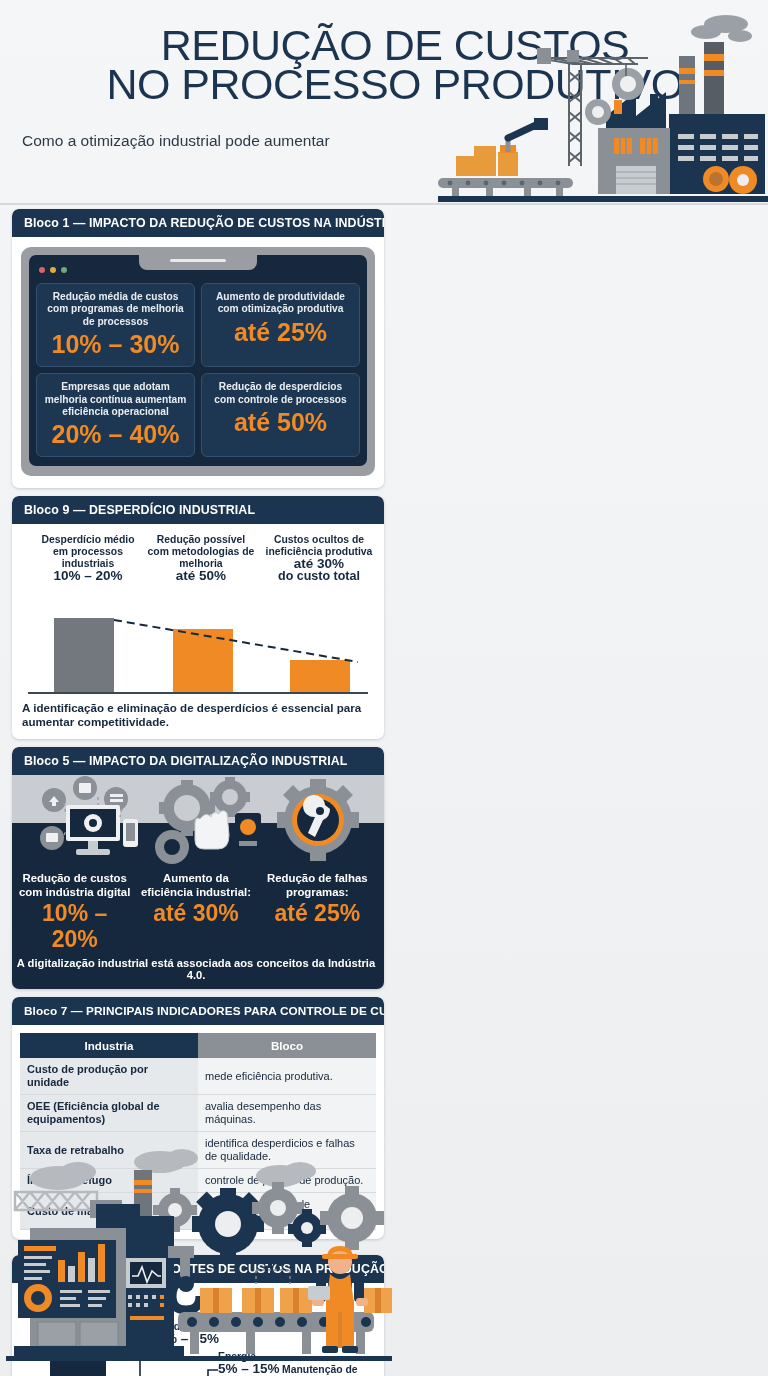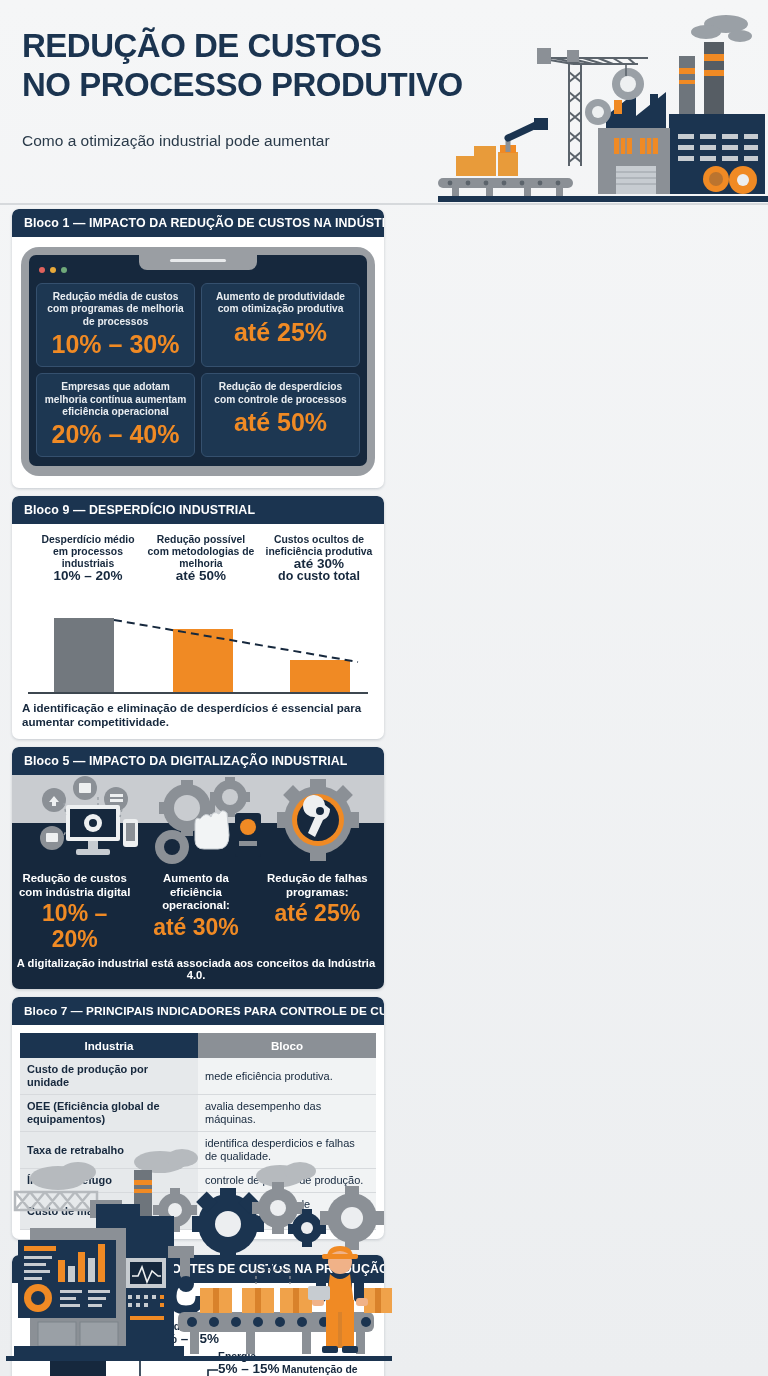--- a/index.html
+++ b/index.html
@@ -8,38 +8,38 @@
     background: #eceef0;
     font-family: "Liberation Sans", sans-serif;
     overflow: hidden;
     position: relative;
   }
   .page { width: 768px; height: 1376px; position: relative;
           background: linear-gradient(180deg,#f5f6f7 0%, #eceef0 100%); }
 
   
   .header { position: relative; height: 205px; padding: 26px 0 0 22px; overflow: hidden; }
-  .title { font-size: 33px; line-height: 39px; font-weight: 700; color: #1b3450;
-           letter-spacing: -0.5px; }
+  .title { font-size: 43px; line-height: 39px; font-weight: 400; color: #1b3450;
+           letter-spacing: -0.5px; text-align: center; }
   .subtitle { margin-top: 27px; font-size: 15.5px; line-height: 20px; color: #2b3b4a; }
   .header-art { position: absolute; right: 0; top: 6px; width: 330px; height: 196px; }
   .header-rule { position:absolute; left:0; bottom:0; width:100%; height:2px; background:#d6d9dc;}
 
   
   .grid { padding: 4px 12px 0 12px; display: flex; flex-wrap: wrap; gap: 8px 8px; }
   .col { width: 372px; }
 
   .block { background:#fff; border-radius:7px; box-shadow:0 1px 3px rgba(30,45,65,.20);
            overflow:hidden; margin-bottom:8px; }
   .bhead { background:#1b3450; color:#fff; font-size:12.4px; font-weight:700;
            padding:7px 10px 7px 12px; border-radius:6px 6px 0 0; letter-spacing:.1px; white-space:nowrap;}
   .bbody { padding:9px 10px 10px 10px; }
 
   
-  .window { background:#9a9ea3; border-radius:18px; padding:8px 8px 10px 8px; }
+  .window { background:#9a9ea3; border-radius:10px; padding:8px 8px 10px 8px; }
   .win-inner { background:#16283d; border-radius:7px; padding:8px 7px 9px 7px; position:relative; }
   .win-bar { height:13px; display:flex; align-items:center; gap:5px; padding-left:3px; position:relative;}
   .dot { width:6px; height:6px; border-radius:50%; }
   .notch { position:absolute; left:50%; transform:translateX(-50%); top:-8px;
            width:118px; height:15px; background:#9a9ea3; border-radius:0 0 8px 8px; }
   .notch:after{ content:""; position:absolute; left:50%; top:4px; transform:translateX(-50%);
            width:56px; height:3px; background:#e8eaec; border-radius:2px;}
   .cards { display:grid; grid-template-columns:1fr 1fr; gap:6px; margin-top:7px; }
   .card { background:#1d3752; border:1px solid #35506e; border-radius:6px;
           padding:7px 6px 8px 6px; text-align:center; }
@@ -337,21 +337,21 @@
             <circle cx="298" cy="36" r="4" fill="#16283d"></circle>
           </svg>
         </div>
         <div class="b5body">
           <div class="b5cols">
             <div>
               <div class="b5lab">Redução de custos com indústria digital</div>
               <div class="b5val">10% – 20%</div>
             </div>
             <div>
-              <div class="b5lab">Aumento da eficiência operacional:</div>
+              <div class="b5lab">Aumento da eficiência industrial:</div>
               <div class="b5val">até 30%</div>
             </div>
             <div>
               <div class="b5lab">Redução de falhas programas:</div>
               <div class="b5val">até 25%</div>
             </div>
           </div>
           <div class="b5foot">A digitalização industrial está associada aos conceitos da Indústria 4.0.</div>
         </div>
       </div>

